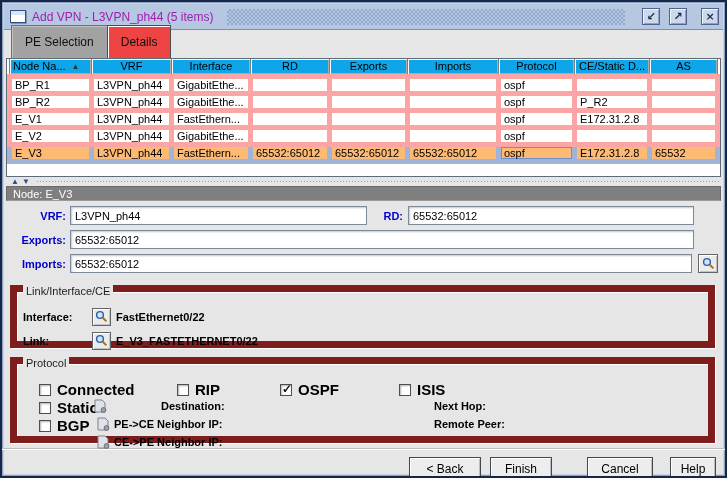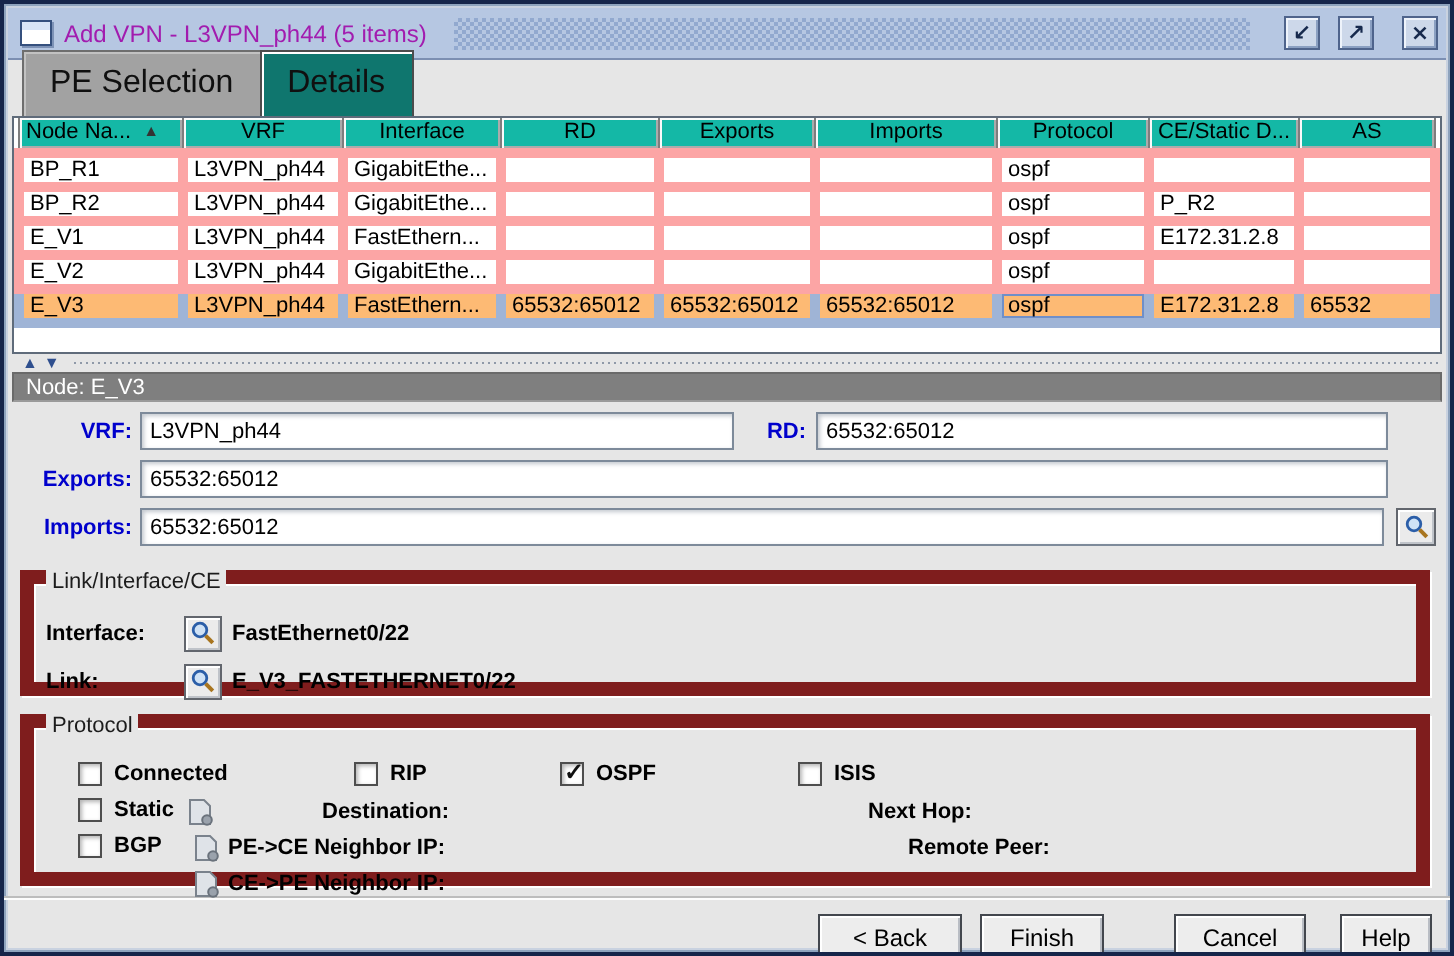--- a/index.html
+++ b/index.html
@@ -38,37 +38,37 @@
     box-shadow: inset 1px 1px 0 #eef3fb, inset -1px -1px 0 #8ba0c2;
     font: bold 11px "DejaVu Sans", sans-serif; line-height: 1;
     display: flex; align-items: center; justify-content: center; cursor: default;
   }
   .wbtn.close { margin-left: 8px; }
 
   
   .tabstrip { display: flex; align-items: flex-end; height: 28px; padding-left: 9px; }
   .tab {
     height: 22px; padding: 16px 13px; display: flex; align-items: center;
-    font-size: 16px; color: #101010;
+    font-size: 12px; color: #101010;
     background: #a2a2a2; border: 1px solid #6e6e6e; border-bottom: none;
     box-shadow: inset 1px 1px 0 #c2c2c2;
   }
   .tab.selected {
-    height: 27px; background: #0f766e; border: 1px solid #4c4c4c; border-bottom: none;
+    height: 27px; background: #ef4444; border: 1px solid #4c4c4c; border-bottom: none;
     box-shadow: inset 1px 1px 0 #ffffff; margin-left: -1px; z-index: 2; position: relative;
   }
 
   
   .table-wrap {
     margin: 0 4px; height: 119px; background: #ffffff;
     border: 1px solid #5f6b7a; overflow: hidden;
   }
   table { border-collapse: collapse; table-layout: fixed; width: 100%; font-size: 11px; }
   th {
-    height: 17px; background: #14b8a6; font-weight: normal; color: #000;
+    height: 17px; background: #0ea5e9; font-weight: normal; color: #000;
     border: 1px solid #7e7e7e; border-top: none; padding: 0 3px;
     box-shadow: inset 1px 1px 0 #fafafa, inset -1px -1px 0 #ababab;
     white-space: nowrap; overflow: hidden; text-align: center;
   }
   th.first { text-align: left; }
   .sort-arrow { font-size: 8px; color: #333; margin-left: 6px; vertical-align: 1px; }
   td {
     height: 16px; padding: 0 3px; border: 5px solid #fca5a5;
     white-space: nowrap; overflow: hidden; color: #000; background: #fff;
   }
@@ -114,21 +114,21 @@
     padding: 0 3px; font-size: 11px; color: #1c1c1c;
   }
   .lrow { position: relative; display: flex; align-items: center; height: 19px; margin: 0 0 5px 6px; font-size: 11px; }
   .llabel { width: 64px; text-align: left; font-weight: bold; margin-right: 5px; flex: none; }
   .lvalue { margin-left: 5px; font-weight: bold; }
   .ce-cluster { position: absolute; left: 420px; top: 0; display: flex; align-items: center; height: 19px; }
   .ce-cluster .llabel { width: 24px; }
 
   .protocolbox { height: 86px; padding-top: 16px; }
   .prow { position: relative; height: 18px; }
-  .pitem { position: absolute; top: 1px; display: flex; align-items: center; gap: 6px; font-size: 11px; font-weight: bold; }
+  .pitem { position: absolute; top: 1px; display: flex; align-items: center; gap: 6px; font-size: 15px; font-weight: bold; }
   .ptext { position: absolute; top: 2px; font-size: 11px; font-weight: bold; }
   .cb {
     width: 12px; height: 12px; background: #fff; border: 1px solid #4e4e4e;
     box-shadow: inset 1px 1px 2px rgba(0,0,0,.3); position: relative; flex: none;
   }
   .cb.checked::after {
     content: "\2713"; position: absolute; top: -3px; left: 1px;
     font-size: 12px; font-weight: bold; color: #111;
   }
   .doc-btn { background: none; border: none; padding: 0; width: 14px; height: 15px; cursor: default; }
@@ -351,21 +351,21 @@
         <span class="cb"></span>
         <span>BGP</span>
       </span>
       <button class="doc-btn" style="position:absolute; left:79px; top:1px">
         <svg width="13" height="14" viewBox="0 0 13 14">
           <path d="M1 1 h7 l3 3 v9 h-10 z" fill="#dfe3e8" stroke="#7a828c"></path>
           <circle cx="9.5" cy="11" r="2.4" fill="#9aa2ac" stroke="#6a727c"></circle>
         </svg>
       </button>
       <span class="ptext" style="left:97px">PE-&gt;CE Neighbor IP:</span>
-      <span class="ptext" style="left:437px">Remote Peer:</span>
+      <span class="ptext" style="left:417px">Remote Peer:</span>
     </div>
 
     <div class="prow">
       <button class="doc-btn" style="position:absolute; left:79px; top:1px">
         <svg width="13" height="14" viewBox="0 0 13 14">
           <path d="M1 1 h7 l3 3 v9 h-10 z" fill="#dfe3e8" stroke="#7a828c"></path>
           <circle cx="9.5" cy="11" r="2.4" fill="#9aa2ac" stroke="#6a727c"></circle>
         </svg>
       </button>
       <span class="ptext" style="left:97px">CE-&gt;PE Neighbor IP:</span>

